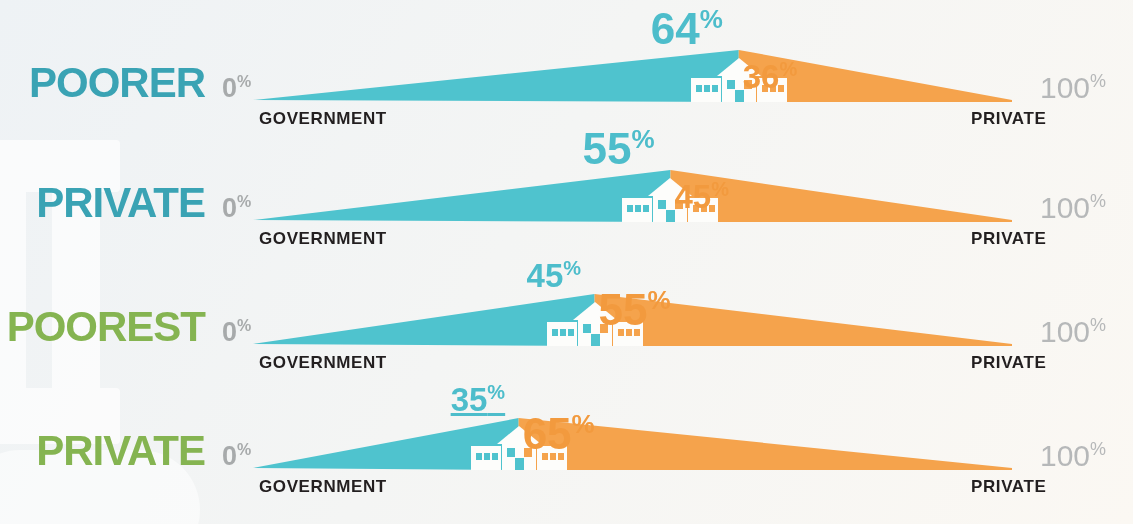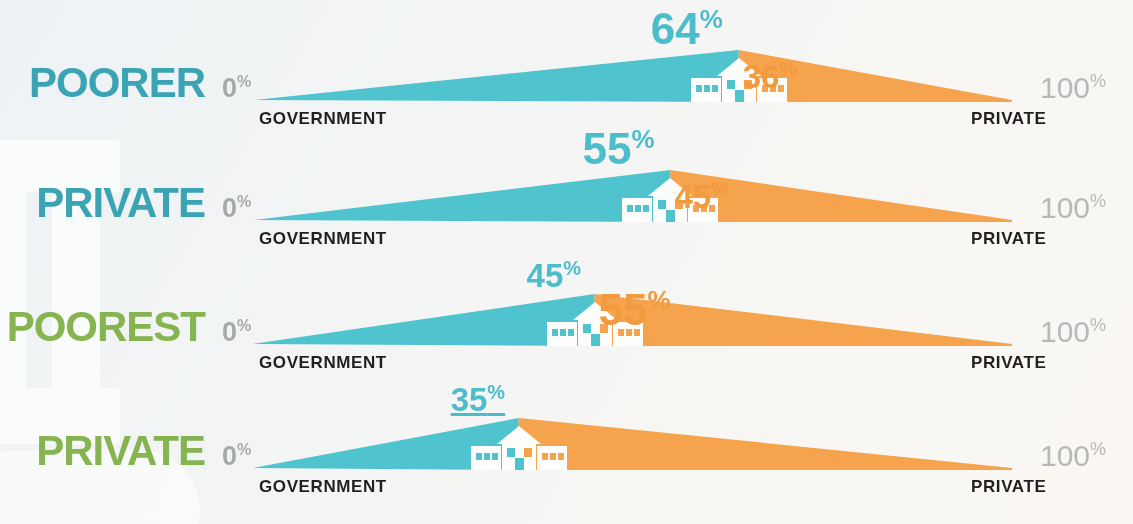--- a/index.html
+++ b/index.html
@@ -177,14 +177,15 @@
             <rect x="79" y="29" width="6" height="7"></rect>
             <rect x="87" y="29" width="6" height="7"></rect>
           </g>
         </svg></div>
       <div class="row-label lab-green" style="top: 61px;">PRIVATE</div>
       <div class="zero" style="left: 222px; top: 73px;">0<span class="pc">%</span></div>
       <div class="hundred" style="left: 1040px; top: 71px;">100<span class="pc">%</span></div>
       <div class="endcap" style="left: 259px; top: 109px;">GOVERNMENT</div>
       <div class="endcap" style="left: 971px; top: 109px;">PRIVATE</div>
       <div class="pct pct-teal small" style="left: 450.65px; top: 13px; text-decoration: underline;">35<span class="pc">%</span></div>
+      <div class="pct pct-orange big" style="left: 522.65px; top: 3px;">65<span class="pc">%</span></div>
     </div>
   </div>
 
 </body></html>

